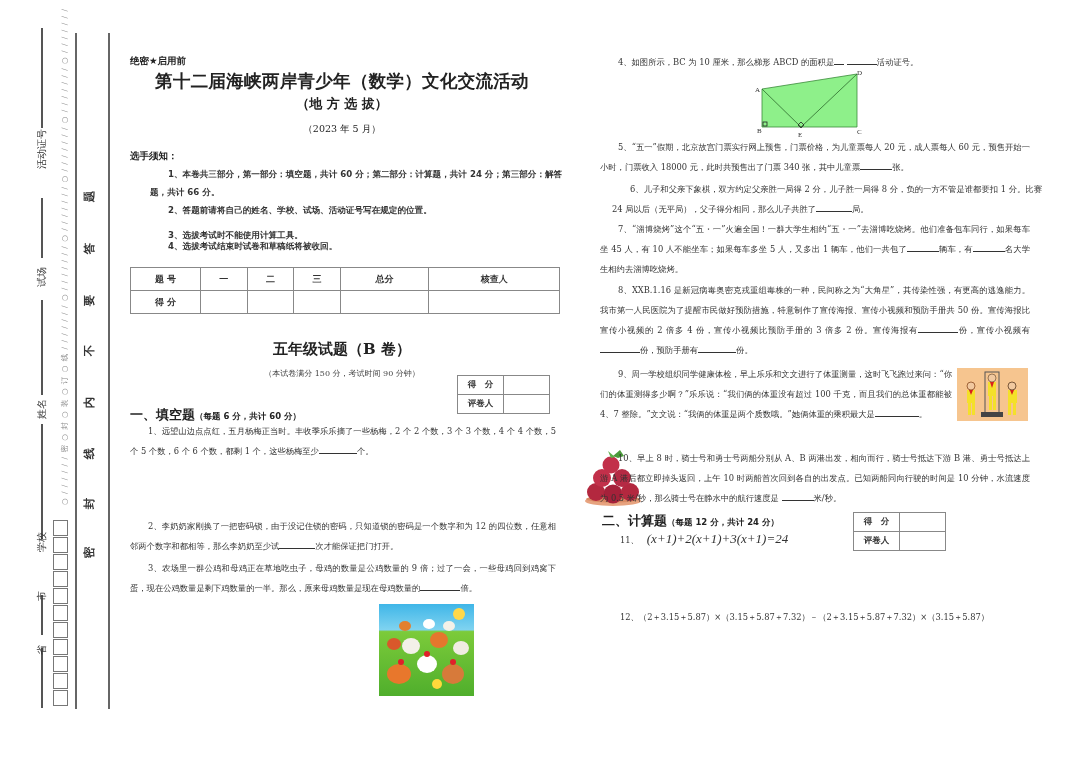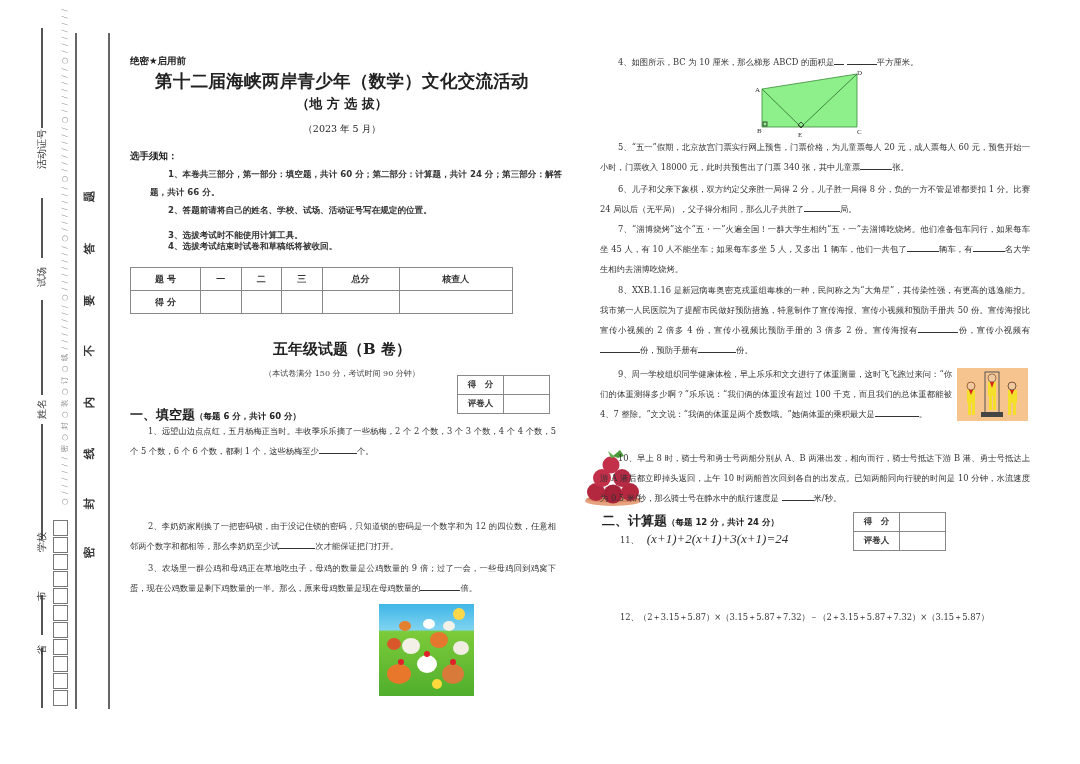--- a/index.html
+++ b/index.html
@@ -28,21 +28,21 @@
                 font-size: 17.5px; font-weight: bold; letter-spacing: 0.3px; font-family: "DejaVu Serif", serif; }
   .sub-title { position: absolute; top: 95px; left: 0; width: 428px; text-align: center; font-size: 13px; font-weight: bold; }
   .date { position: absolute; top: 123px; left: 0; width: 428px; text-align: center; font-size: 9.5px; }
 
   .notice-head { position: absolute; top: 150px; left: 2px; font-size: 9.5px; font-weight: bold;
                  font-family: "DejaVu Sans", "Liberation Sans", sans-serif; }
   .notice { position: absolute; left: 2px; width: 424px; font-size: 8.6px; line-height: 18px; font-weight: bold; color: #333;
             font-family: "DejaVu Sans", "Liberation Sans", sans-serif; margin-left: 20px; }
   .indent { text-indent: 18px; }
 
-  table.score { position: absolute; top: 267px; left: 2px; width: 383px; border-collapse: collapse; }
+  table.score { position: absolute; top: 267px; left: 2px; width: 430px; border-collapse: collapse; }
   table.score td { border: 1px solid #888; height: 23px; text-align: center; font-size: 9px; font-weight: bold;
                    font-family: "DejaVu Sans", "Liberation Sans", sans-serif; color: #333; }
 
   .paper-title { position: absolute; top: 340px; left: 0; width: 428px; text-align: center; font-size: 15px; font-weight: bold; }
   .paper-note { position: absolute; top: 368px; left: 0; width: 428px; text-align: center; font-size: 8px; color: #444; }
 
   table.grader { position: absolute; border-collapse: collapse; }
   table.grader td { border: 1px solid #888; height: 19px; font-size: 8.5px; font-weight: bold; text-align: center;
                     font-family: "DejaVu Sans", "Liberation Sans", sans-serif; color: #333; }
   table.grader td.lbl { width: 46px; }
@@ -203,41 +203,41 @@
     <ellipse cx="58" cy="80" rx="5" ry="5" fill="#ffd93b"></ellipse>
     <circle cx="22" cy="58" r="3" fill="#e0202a"></circle>
     <circle cx="48" cy="50" r="3" fill="#e0202a"></circle>
     <circle cx="74" cy="58" r="3" fill="#e0202a"></circle>
   </svg>
 </div>
 
 <div class="col right-col">
 
   <div class="q indent" style="top:52px; left:0; width:430px;">
-    <span>4、如图所示，BC 为 10 厘米，那么梯形 ABCD 的面积是</span><span class="blank" style="width:10px;"></span>&nbsp;<span class="blank" style="width:30px;"></span><span>平方厘米。</span>
+    <span>4、如图所示，BC 为 10 厘米，那么梯形 ABCD 的面积是</span><span class="blank" style="width:10px;"></span>&nbsp;<span class="blank" style="width:30px;"></span><span>活动证号。</span>
   </div>
 
   <svg style="position:absolute; left:150px; top:64px;" width="120" height="76" viewBox="0 0 120 76">
     <polygon points="12,25 107,10 107,63 12,63" fill="#8ef08a" stroke="#3a8a3a" stroke-width="0.8"></polygon>
     <line x1="12" y1="25" x2="51" y2="63" stroke="#2c6a2c" stroke-width="0.8"></line>
     <line x1="51" y1="63" x2="107" y2="10" stroke="#2c6a2c" stroke-width="0.8"></line>
     <rect x="13" y="58" width="4" height="4" fill="none" stroke="#222" stroke-width="0.8"></rect>
     <polygon points="51,58 54,61 51,64 48,61" fill="none" stroke="#222" stroke-width="0.8"></polygon>
     <text x="5" y="28" font-size="7" font-family="Liberation Serif, serif" fill="#333">A</text>
     <text x="7" y="69" font-size="7" font-family="Liberation Serif, serif" fill="#333">B</text>
     <text x="107" y="70" font-size="7" font-family="Liberation Serif, serif" fill="#333">C</text>
     <text x="107" y="11" font-size="7" font-family="Liberation Serif, serif" fill="#333">D</text>
     <text x="48" y="73" font-size="7" font-family="Liberation Serif, serif" fill="#333">E</text>
   </svg>
 
   <div class="q indent" style="top:137px; left:0; width:430px;">
     <span>5、“五一”假期，北京故宫门票实行网上预售，门票价格，为儿童票每人 20 元，成人票每人 60 元，预售开始一小时，门票收入 18000 元，此时共预售出了门票 340 张，其中儿童票</span><span class="blank" style="width:32px;"></span><span>张。</span>
   </div>
 
-  <div class="q indent" style="top:179px; left:0; width:430px;">
+  <div class="q indent" style="top:179px; left:12px; width:430px;">
     <span>6、儿子和父亲下象棋，双方约定父亲胜一局得 2 分，儿子胜一局得 8 分，负的一方不管是谁都要扣 1 分。比赛 24 局以后（无平局），父子得分相同，那么儿子共胜了</span><span class="blank" style="width:36px;"></span><span>局。</span>
   </div>
 
   <div class="q indent" style="top:219px; left:0; width:430px;">
     <span>7、“淄博烧烤”这个“五・一”火遍全国！一群大学生相约“五・一”去淄博吃烧烤。他们准备包车同行，如果每车坐 45 人，有 10 人不能坐车；如果每车多坐 5 人，又多出 1 辆车，他们一共包了</span><span class="blank" style="width:32px;"></span><span>辆车，有</span><span class="blank" style="width:32px;"></span><span>名大学生相约去淄博吃烧烤。</span>
   </div>
 
   <div class="q indent" style="top:280px; left:0; width:430px;">
     <span>8、XXB.1.16 是新冠病毒奥密克戎重组毒株的一种，民间称之为“大角星”，其传染性强，有更高的逃逸能力。我市第一人民医院为了提醒市民做好预防措施，特意制作了宣传海报、宣传小视频和预防手册共 50 份。宣传海报比宣传小视频的 2 倍多 4 份，宣传小视频比预防手册的 3 倍多 2 份。宣传海报有</span><span class="blank" style="width:40px;"></span><span>份，宣传小视频有</span><span class="blank" style="width:40px;"></span><span>份，预防手册有</span><span class="blank" style="width:38px;"></span><span>份。</span>
   </div>

